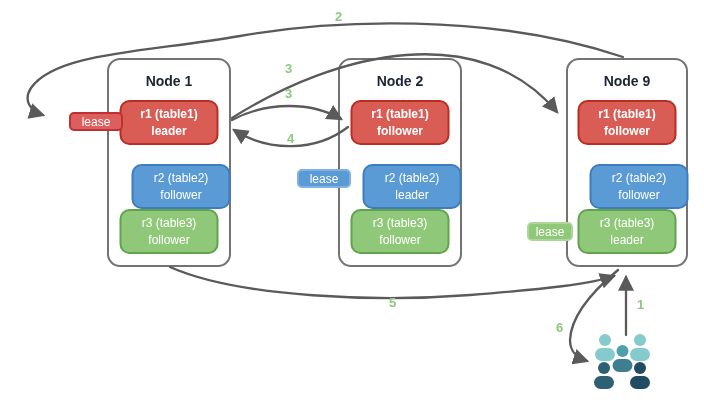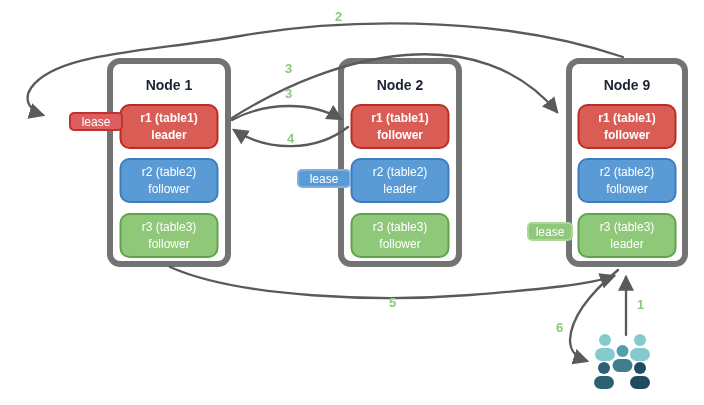--- a/index.html
+++ b/index.html
@@ -4,38 +4,38 @@
 <style>
   html,body { margin:0; padding:0; background:#ffffff; }
   .canvas {
     position:relative; width:704px; height:405px; overflow:hidden;
     background:#ffffff; font-family:"Liberation Sans", sans-serif;
   }
   .arrows { position:absolute; inset:0; z-index:5; pointer-events:none; }
 
   .node {
     position:absolute; top:58px; width:124px; height:209px;
-    background:#ffffff; border:6px solid #737373; border-radius:13px;
+    background:#ffffff; border:2px solid #737373; border-radius:13px;
     box-sizing:border-box; z-index:2;
   }
   .node-1 { left:107px; }
   .node-2 { left:338px; }
   .node-3 { left:566px; width:122px; }
   .node-title {
     position:absolute; top:13px; left:0; width:100%; text-align:center;
     font-weight:bold; font-size:14px; color:#1b2433;
   }
   .replica {
     position:absolute; left:50%; transform:translateX(-50%);
     width:99px; height:45px; border-radius:10px; border:2px solid;
     box-sizing:border-box; color:#ffffff; font-size:12px; line-height:1.35;
     display:flex; flex-direction:column; align-items:center; justify-content:center;
     text-align:center;
   }
-  .pos-1 { top:40px;font-weight:bold; } .pos-2 { top:94px; } .pos-3 { top:149px; }
+  .pos-1 { top:40px;font-weight:bold; } .pos-2 { top:104px;margin-left:12px; } .pos-3 { top:149px; }
   .replica.red   { background:#D95C55; border-color:#B92D22; }
   .replica.blue  { background:#5B9BD5; border-color:#3E7CC0; }
   .replica.green { background:#8FC878; border-color:#61A24C;align-items:center; }
 
   .lease {
     position:absolute; height:19px; border-radius:5px; color:#ffffff;
     font-size:12px; display:flex; align-items:center; justify-content:center;
     box-sizing:border-box; z-index:4;margin-left:20px;
   }
   .lease.red   { left:49px;  top:112px; width:54px; background:#DC5E5E; border:2px solid #C13030; }

